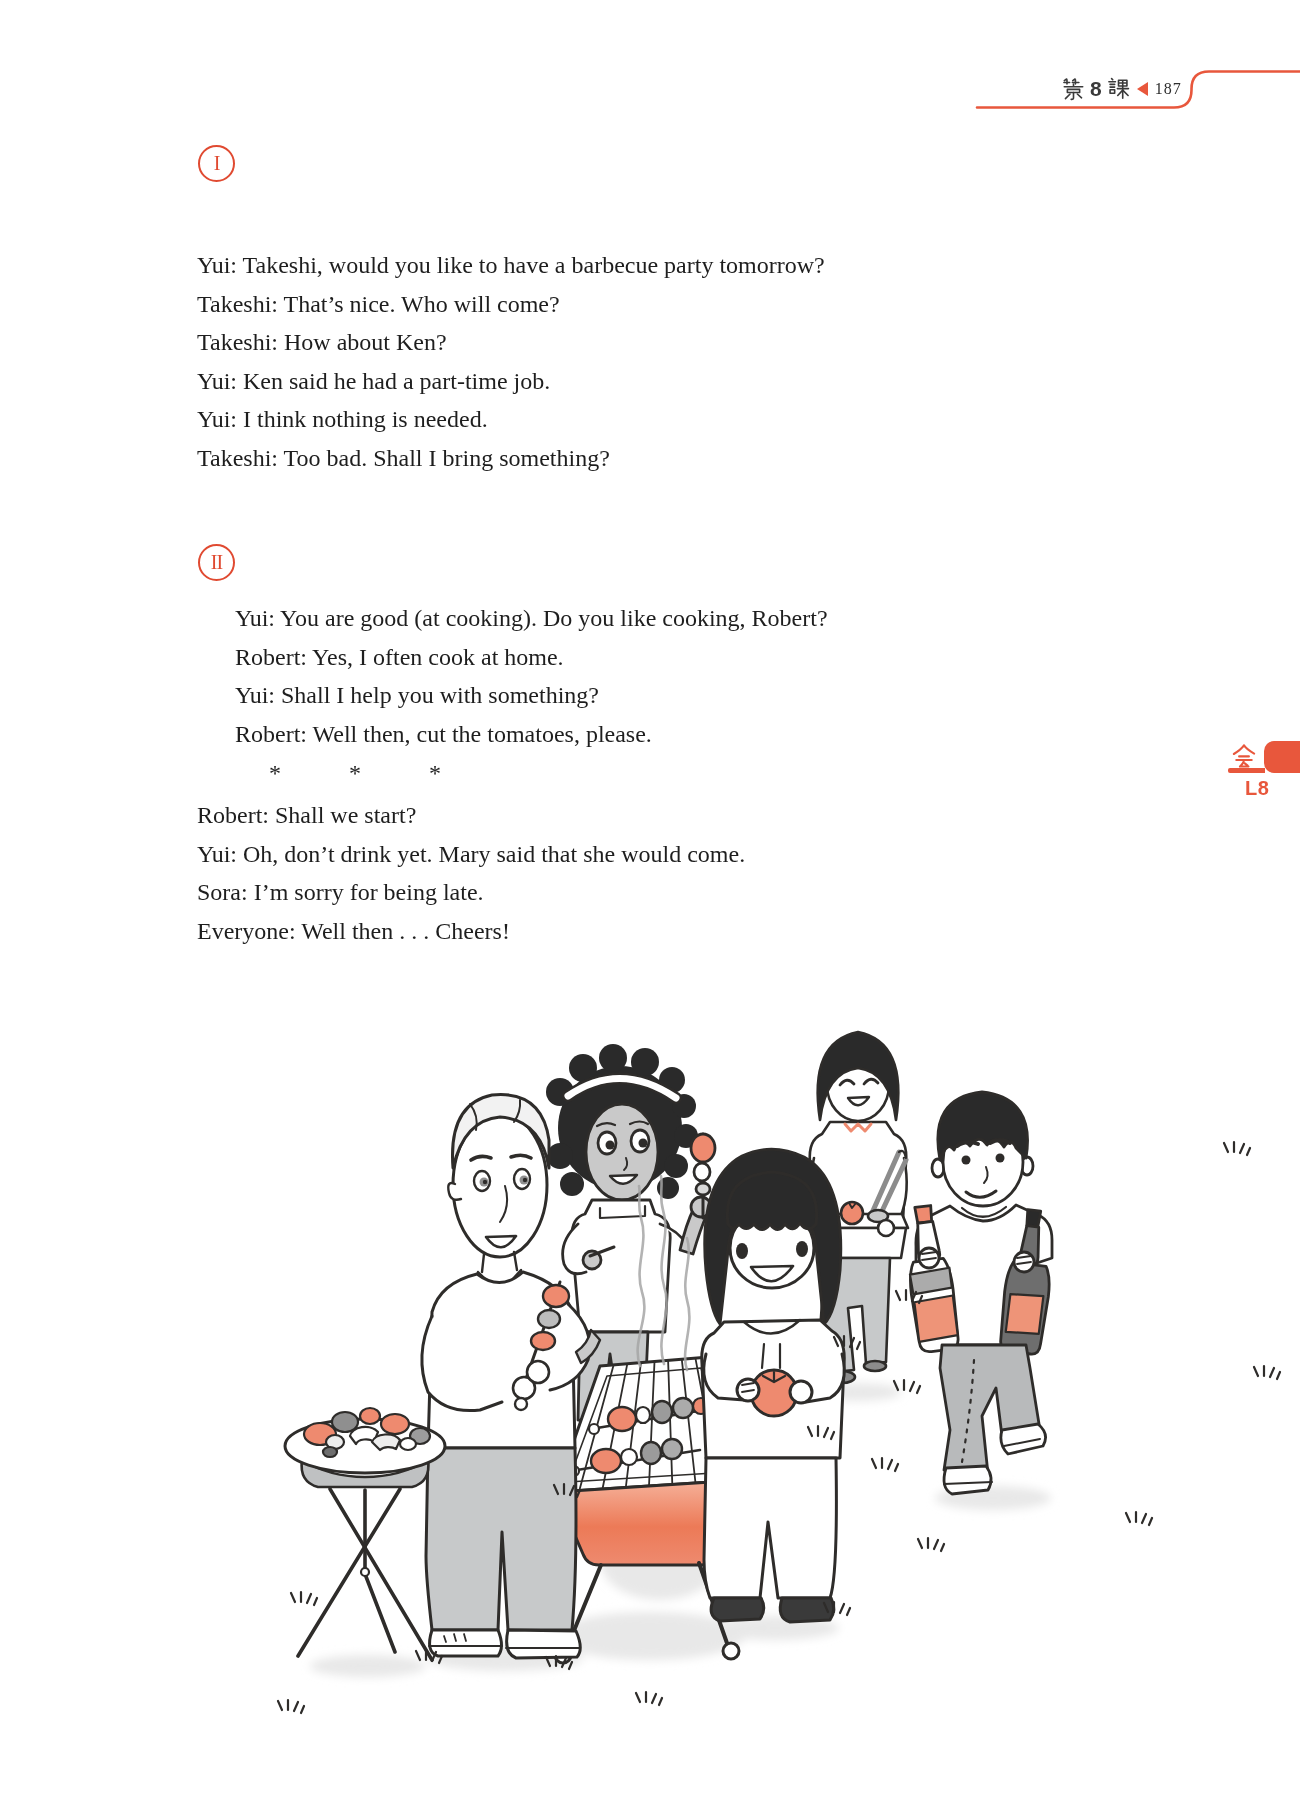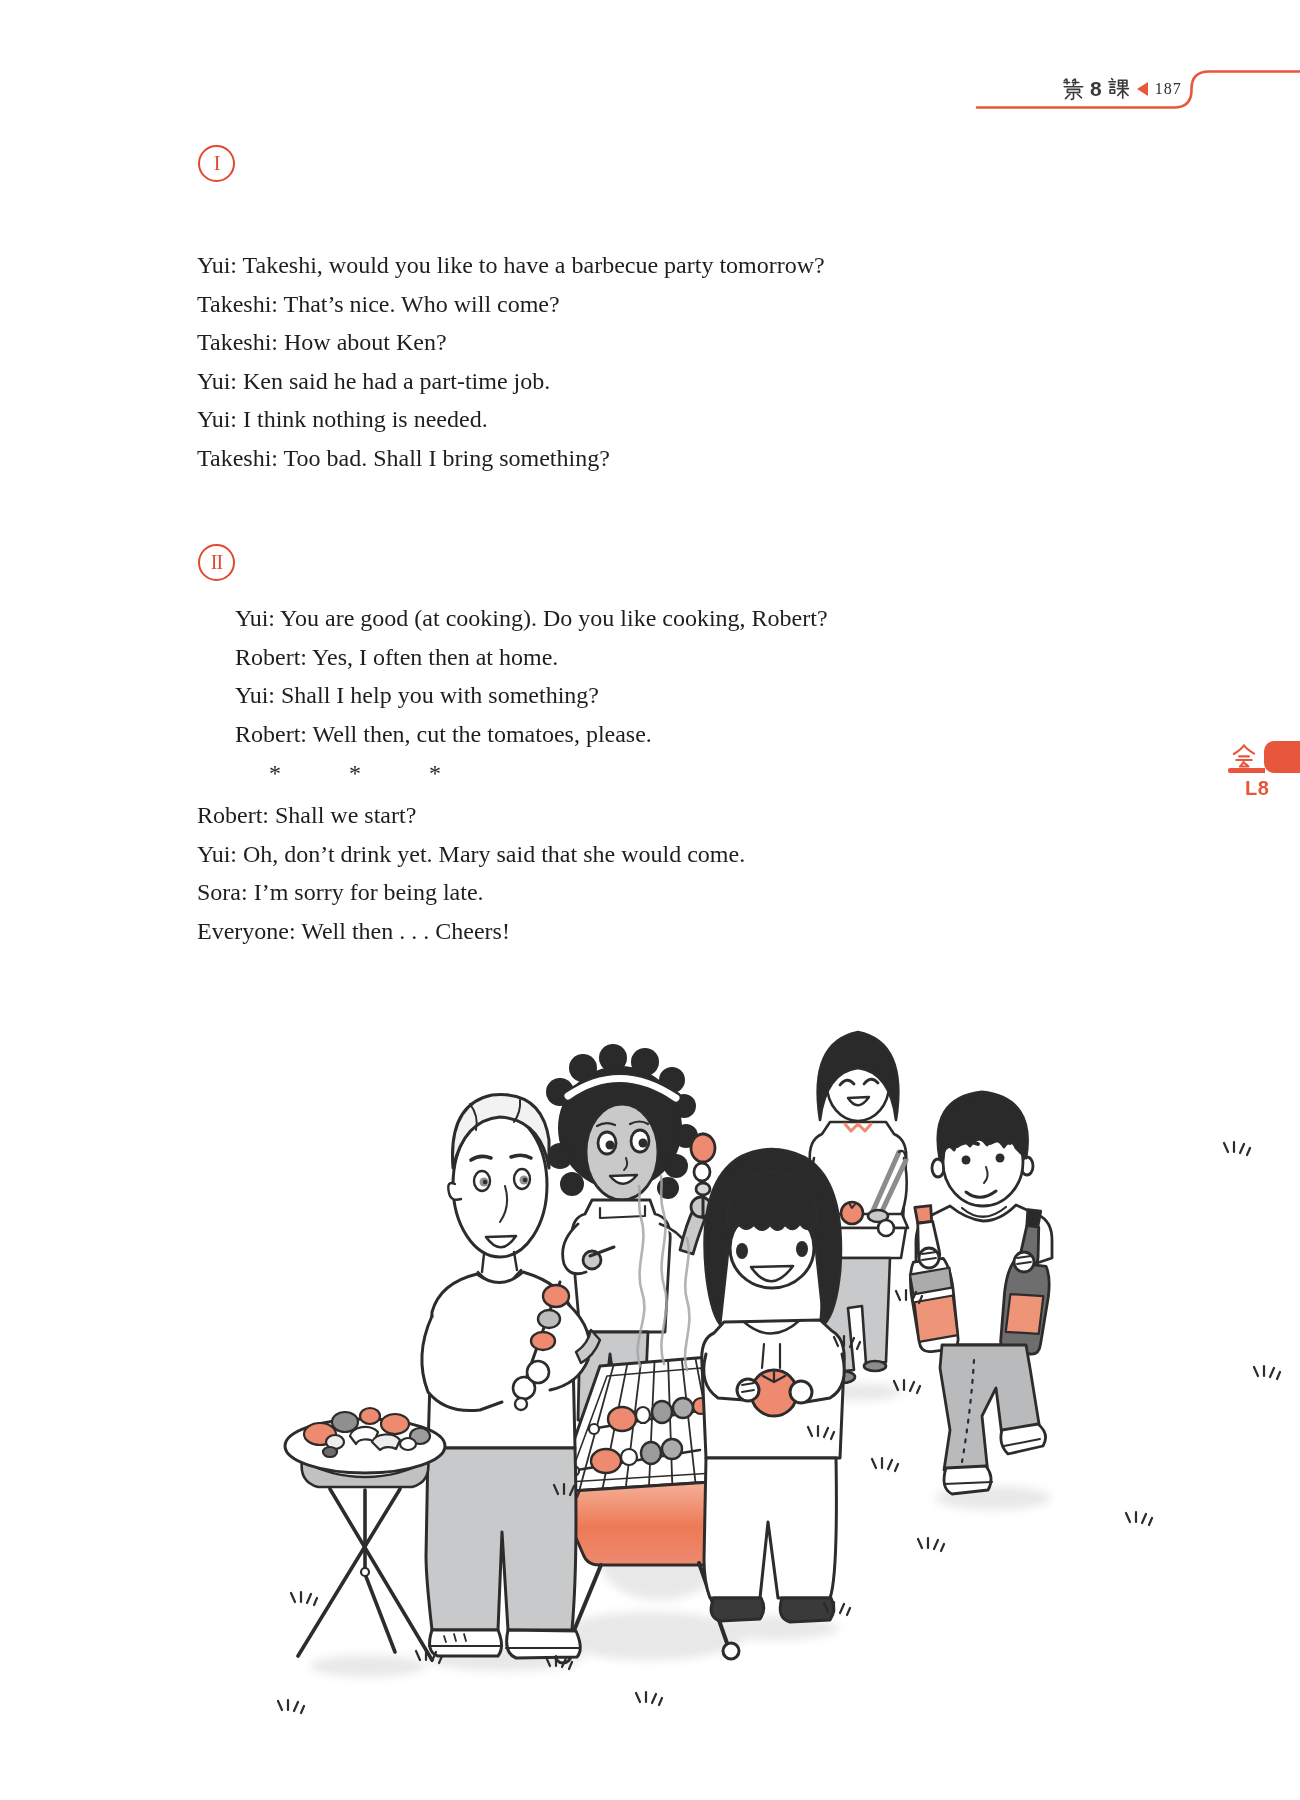--- a/index.html
+++ b/index.html
@@ -78,21 +78,21 @@
   <div>Yui: Ken said he had a part-time job.</div>
   <div>Yui: I think nothing is needed.</div>
   <div>Takeshi: Too bad. Shall I bring something?</div>
 </div>
 
 <div id="numeral-2" class="numeral-circle abs">
   <span>II</span>
 </div>
 <div id="dialogue2a" class="dialogue abs">
   <div>Yui: You are good (at cooking). Do you like cooking, Robert?</div>
-  <div>Robert: Yes, I often then at home.</div>
+  <div>Robert: Yes, I often cook at home.</div>
   <div>Yui: Shall I help you with something?</div>
   <div>Robert: Well then, cut the tomatoes, please.</div>
 </div>
 <div id="separator-row" class="abs">
   <span>*</span>
   <span>*</span>
   <span>*</span>
 </div>
 <div id="dialogue2b" class="dialogue abs">
   <div>Robert: Shall we start?</div>

